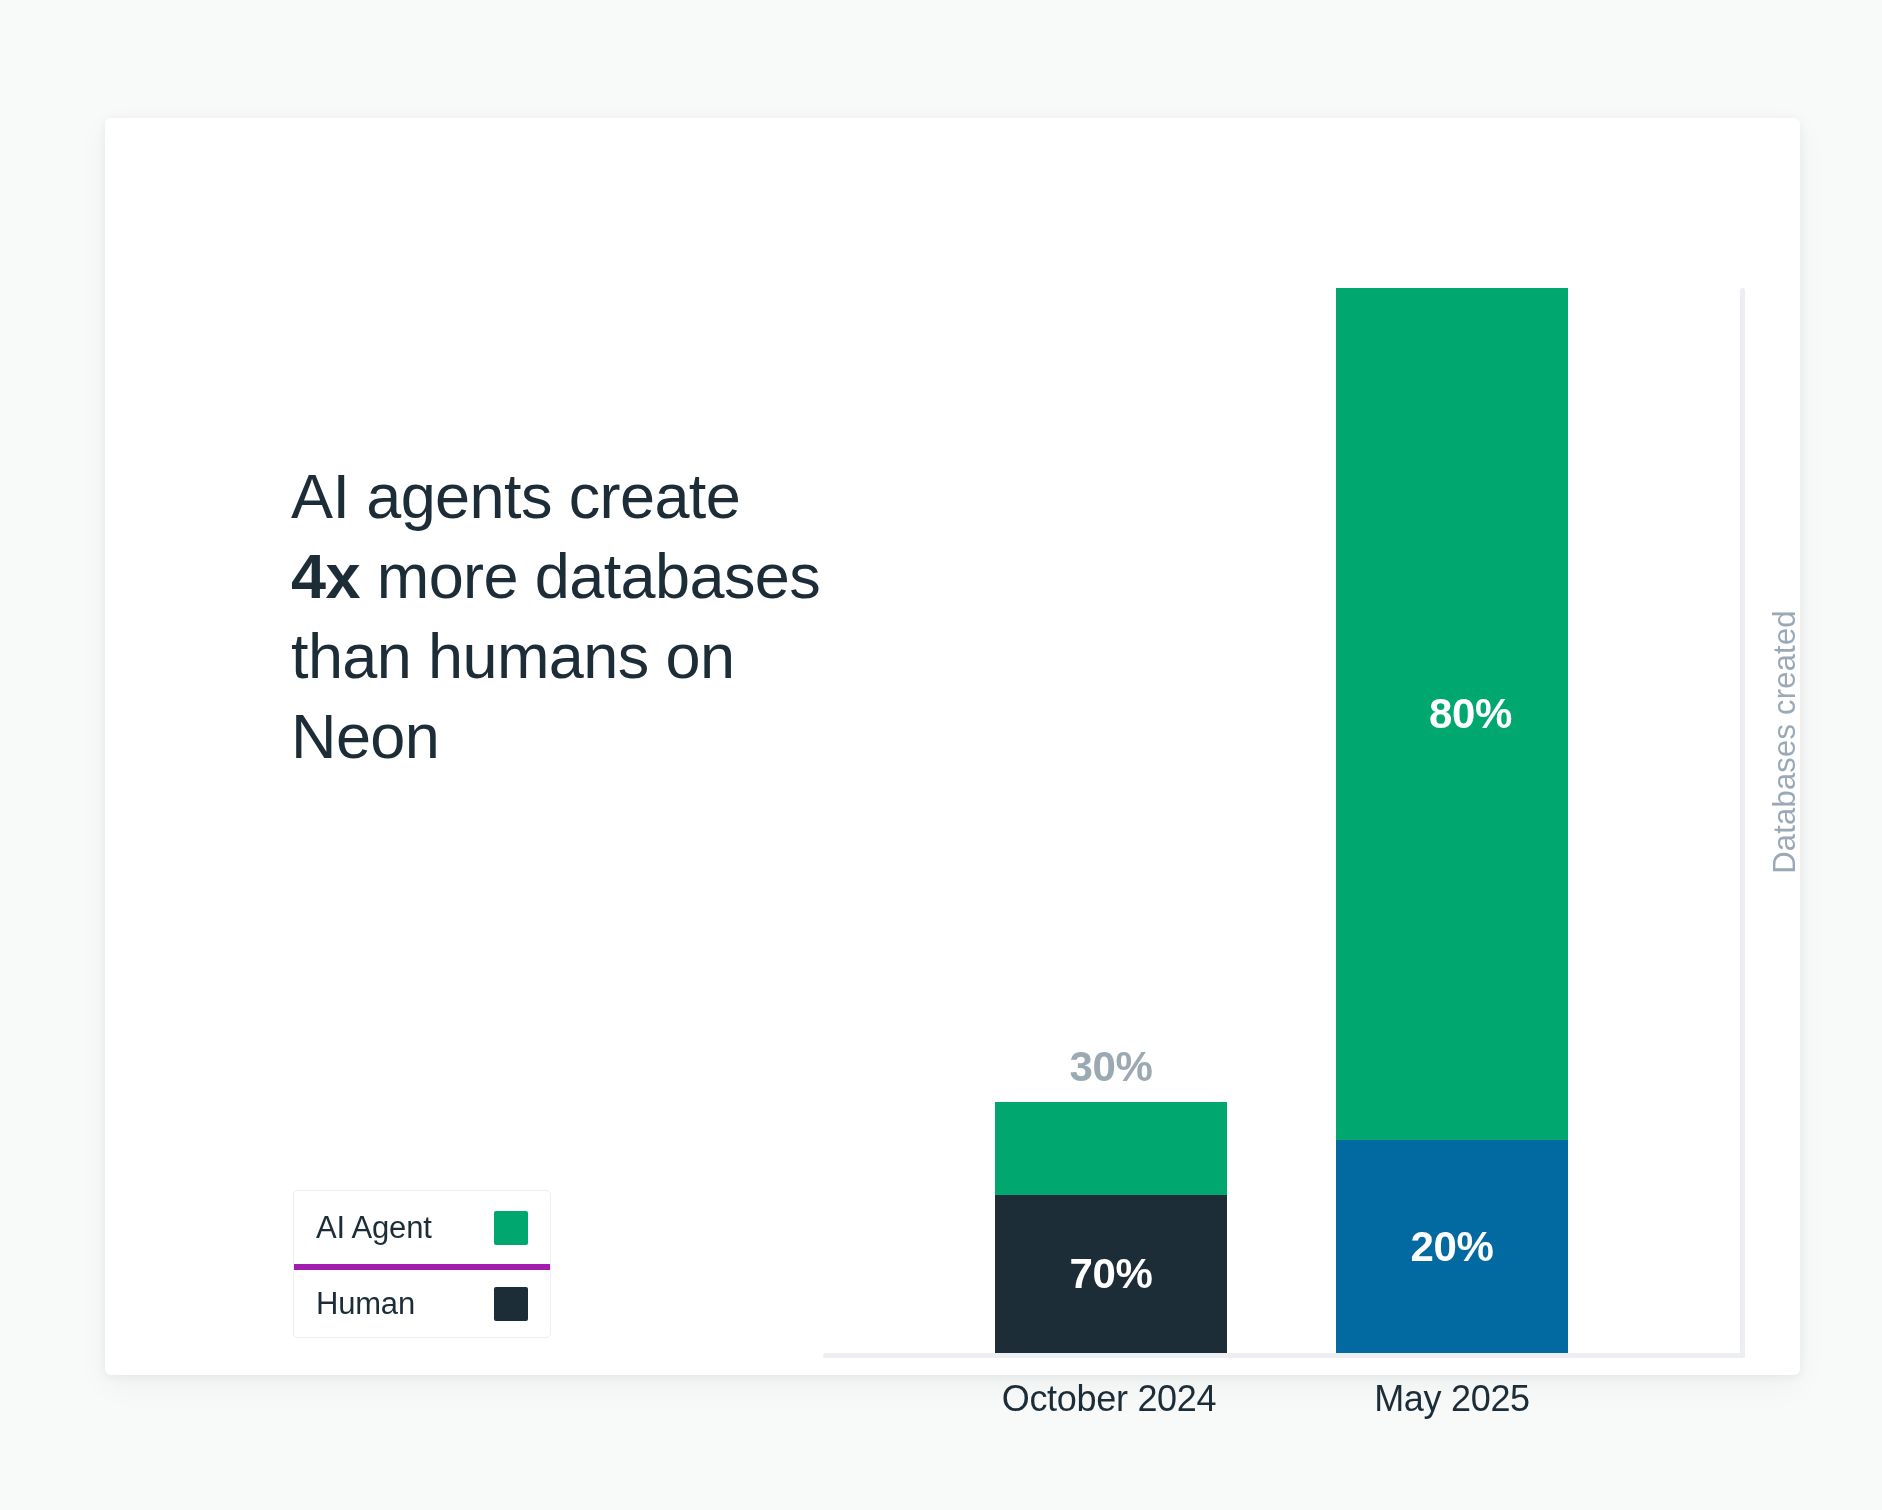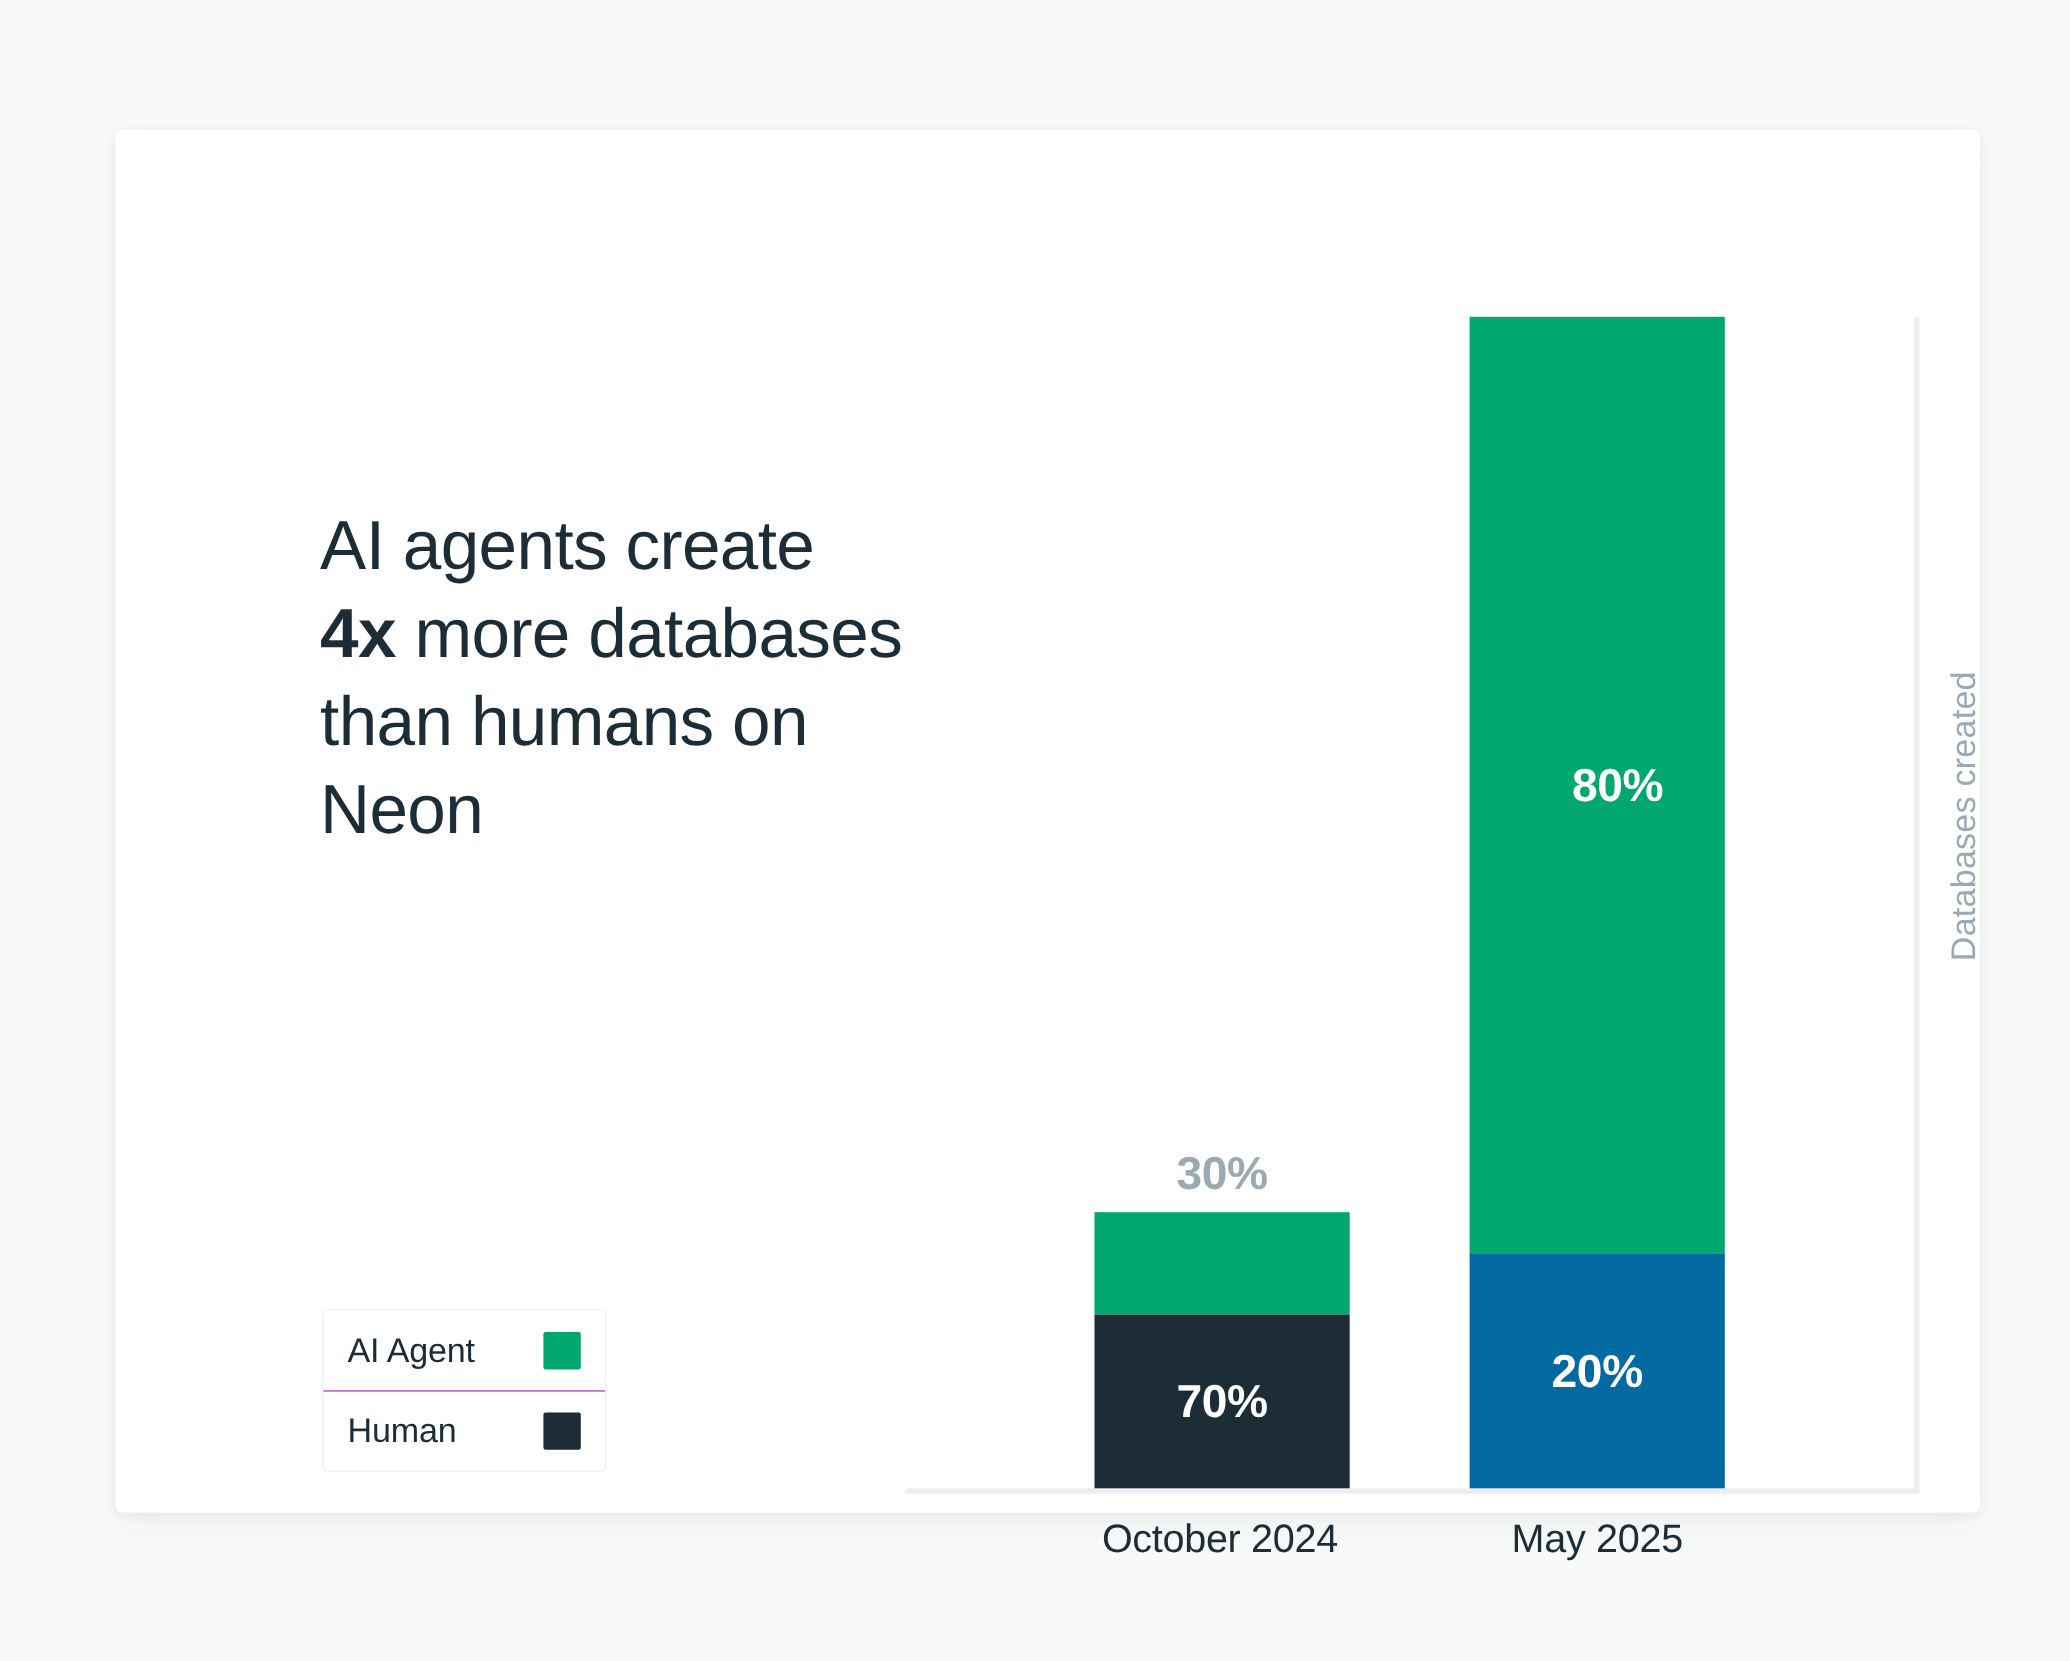--- a/index.html
+++ b/index.html
@@ -67,21 +67,21 @@
   }
   .legend-row {
     display: flex;
     align-items: center;
     justify-content: space-between;
     height: 73px;
     padding: 0 22px 0 22px;
     box-sizing: border-box;
   }
   .legend-row + .legend-row {
-    border-top: 1px solid #a21caf;
+    border-top: 6px solid #a21caf;
     gap: 28px;
   }
   .legend-label {
     font-size: 31px;
     color: #1d2d38;
     letter-spacing: -0.2px;
     white-space: nowrap;
   }
   .legend-swatch {
     width: 34px;

